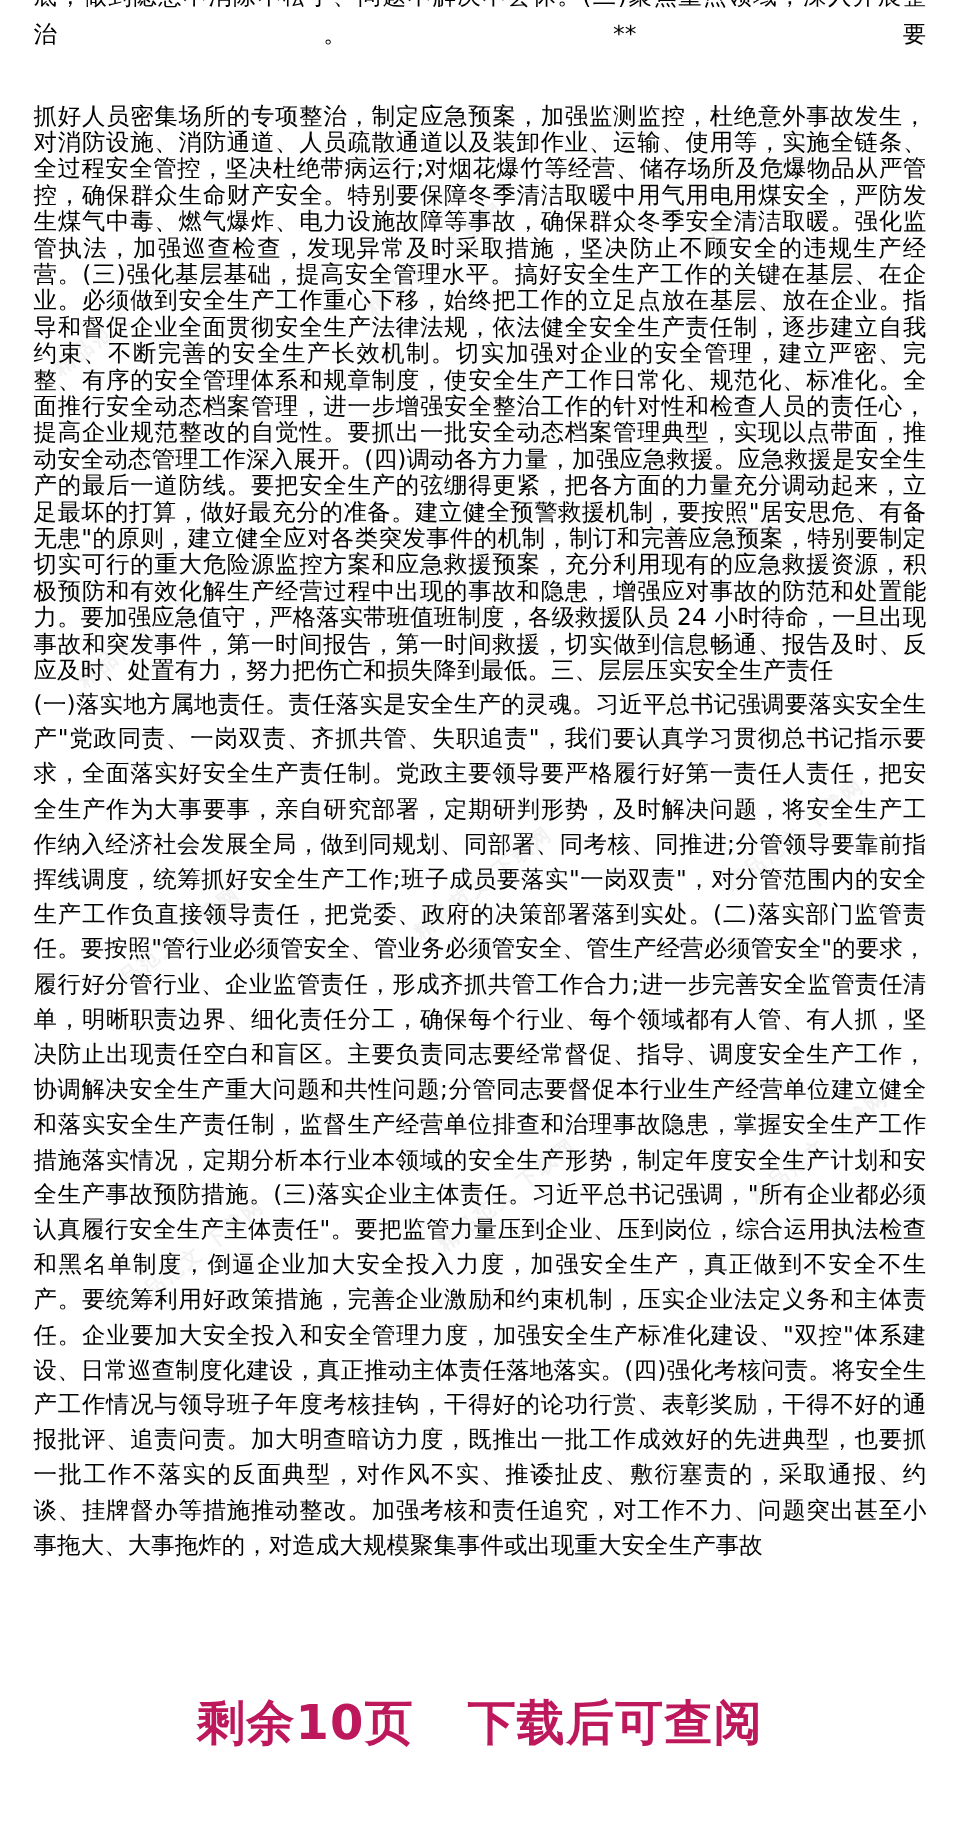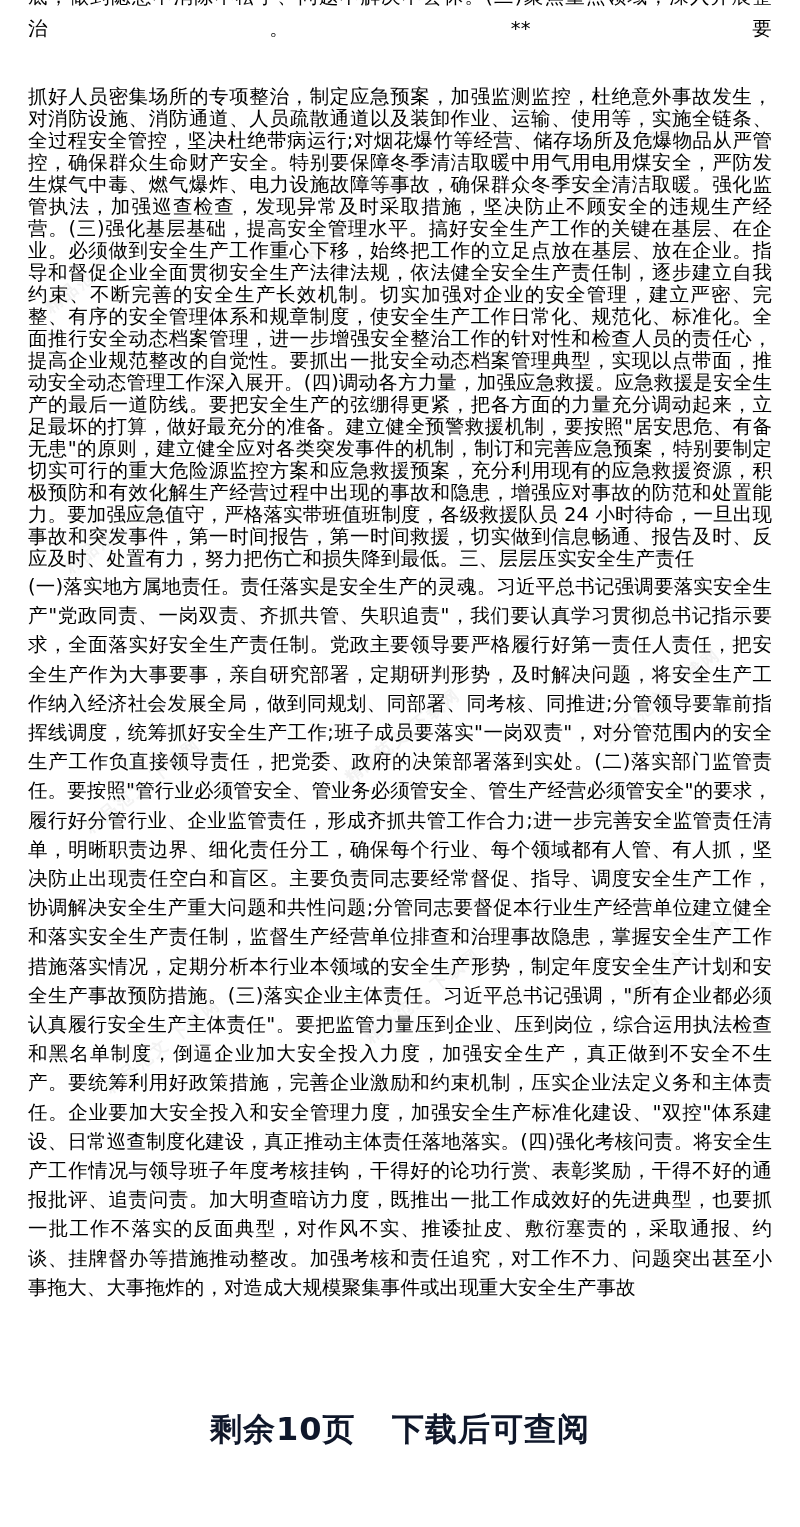--- a/index.html
+++ b/index.html
@@ -95,23 +95,23 @@
   .footer-banner {
     position: absolute;
     left: 0;
     top: 1408px;
     width: 800px;
     text-align: center;
     z-index: 2;
   }
   .footer-banner .label {
     display: inline-block;
-    font-size: 32px;
+    font-size: 40px;
     font-weight: 700;
-    color: #0f172a;
+    color: #be185d;
     letter-spacing: 1px;
     font-family: "DejaVu Sans", "Liberation Sans", sans-serif;
     white-space: pre;
   }
 </style>
 </head>
 <body>
 
 <div class="page">
 

